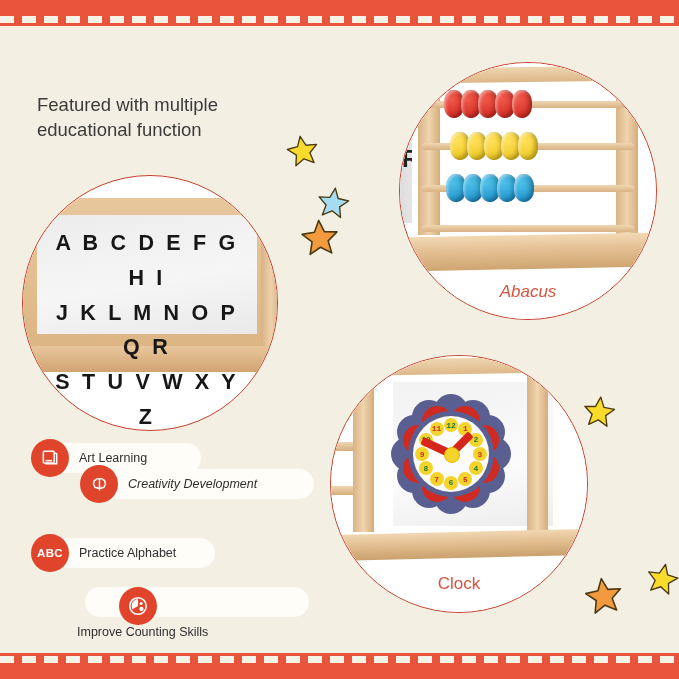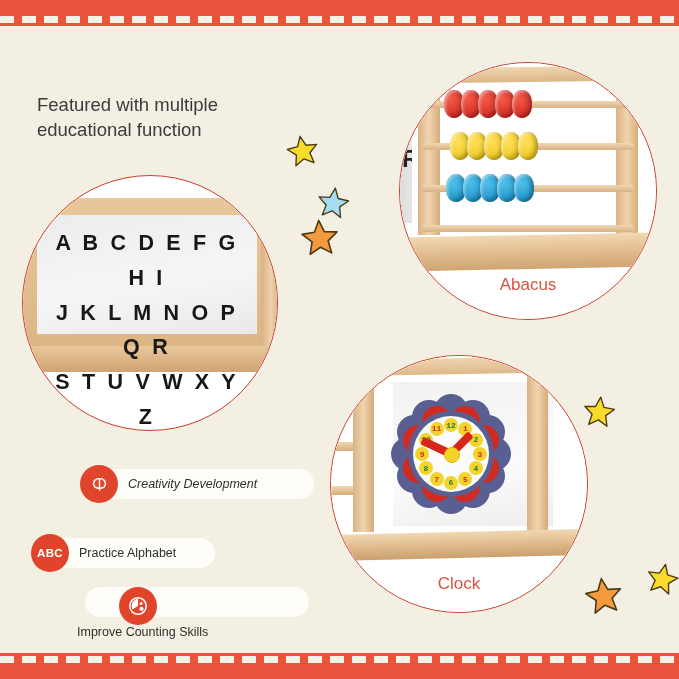--- a/index.html
+++ b/index.html
@@ -268,21 +268,21 @@
               <div class="bead blue"></div>
               <div class="bead blue"></div>
               <div class="bead blue"></div>
               <div class="bead blue"></div>
               <div class="bead blue"></div>
             </div>
         </div>
         <div class="shelf"></div>
       </div>
     </div>
-    <div class="circ-label" style="bottom:24px;">Abacus</div>
+    <div class="circ-label" style="bottom:17px;font-style:italic;">Abacus</div>
   </div>
 
   <div class="circle" id="c-clock">
     <div class="inner">
       <div class="scene">
         <div class="rail" style="top:42px;"></div>
         <div class="rail" style="top:86px;"></div>
         <div class="rail" style="top:130px;"></div>
         <div class="frame">
           <div class="whiteboard"></div>
@@ -331,20 +331,31 @@
           <div class="hand h" id="hand-h" style="transform: rotate(-45deg);"></div>
           <div class="hand m" id="hand-m" style="transform: rotate(205deg);"></div>
           <div class="hubdot"></div>
         </div>
         <div class="shelf"></div>
       </div>
     </div>
     <div class="circ-label" style="bottom:18px;">Clock</div>
   </div>
 
+  <div class="pill" style="left:31px;top:441px;">
+    <div class="bg" style="width:152px;"></div>
+    <div class="ic">
+      <svg width="20" height="20" viewBox="0 0 24 24" fill="none" stroke="#fff" stroke-width="1.8">
+        <rect x="4" y="4" width="13" height="14" rx="1.2"></rect>
+        <path d="M17 5.5 L20 6.8 L20 19 L6.5 19"></path>
+        <line x1="6.5" y1="15.2" x2="14.5" y2="15.2"></line>
+      </svg>
+    </div>
+    <div class="tx">Art Learning</div>
+  </div>
 
   <div class="pill" style="left:80px;top:467px;font-style:italic;">
     <div class="bg" style="width:216px;"></div>
     <div class="ic">
       <svg width="21" height="21" viewBox="0 0 24 24" fill="none" stroke="#fff" stroke-width="1.6">
         <path d="M12 5v14"></path>
         <path d="M12 6.5c-1-1.6-3.6-1.6-4.3.3-1.7.1-2.5 1.7-1.8 3-1.2 1-1 2.9.4 3.5-.3 1.8 1.6 3 3 2.2.8 1.4 3 1.2 3.2-.6"></path>
         <path d="M12 6.5c1-1.6 3.6-1.6 4.3.3 1.7.1 2.5 1.7 1.8 3 1.2 1 1 2.9-.4 3.5.3 1.8-1.6 3-3 2.2-.8 1.4-3 1.2-3.2-.6"></path>
       </svg>
     </div>

